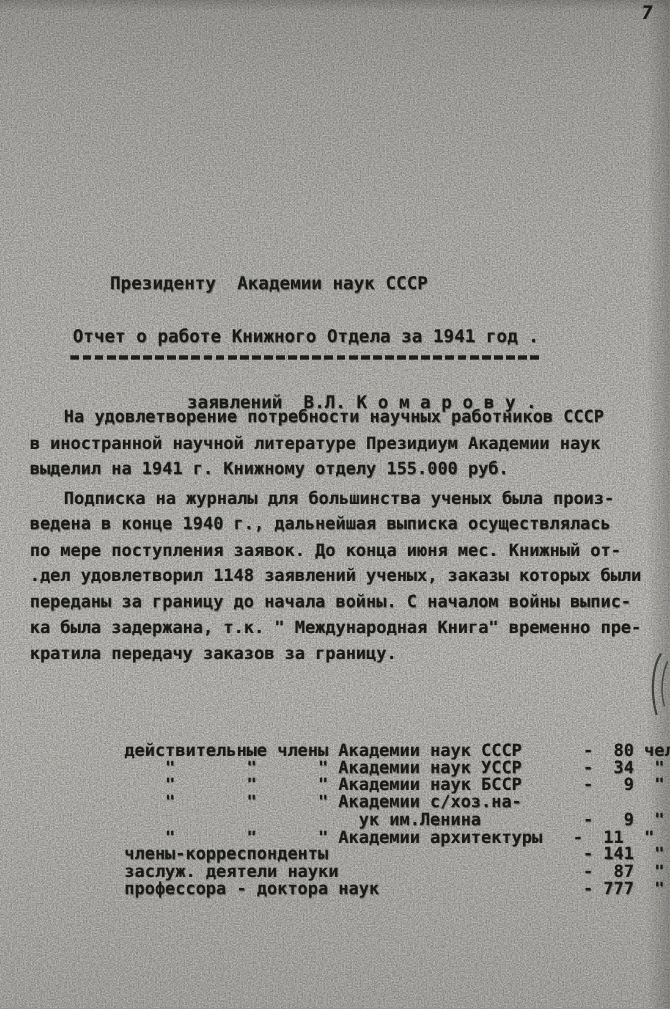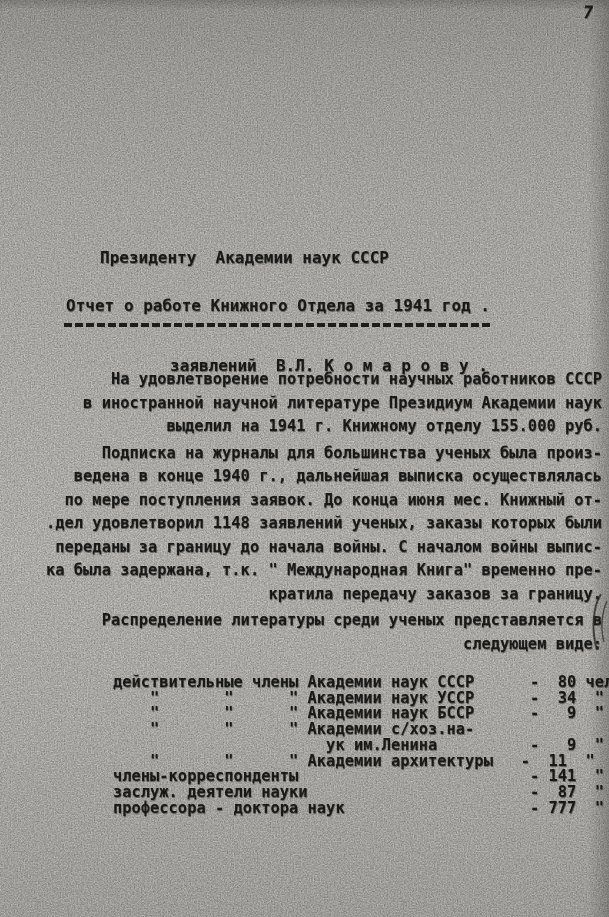--- a/index.html
+++ b/index.html
@@ -64,21 +64,20 @@
     width: 575px;
     font-size: 15.4px;
     line-height: 23.5px;
   }
   #body-main { top: 368px; }
   #body-bottom { top: 826px; }
   .para {
     margin: 0 0 3px 0;
     text-indent: 31px;
     white-space: pre-wrap;
-    text-align: right;
   }
   .table-block {
     position: absolute;
     top: 675px;
     left: 113px;
     font-size: 15.4px;
     line-height: 15.7px;
   }
   .tline { white-space: pre; }
   .pen-mark {
@@ -109,22 +108,20 @@
     <p class="para ink">На удовлетворение потребности научных работников СССР
 в иностранной научной литературе Президиум Академии наук
 выделил на 1941 г. Книжному отделу 155.000 руб.</p>
     <p class="para ink">Подписка на журналы для большинства ученых была произ-
 ведена в конце 1940 г., дальнейшая выписка осуществлялась
 по мере поступления заявок. До конца июня мес. Книжный от-
 .дел удовлетворил 1148 заявлений ученых, заказы которых были
 переданы за границу до начала войны. С началом войны выпис-
 ка была задержана, т.к. " Международная Книга" временно пре-
 кратила передачу заказов за границу.</p>
-    <p class="para ink">Распределение литературы среди ученых представляется в
-следующем виде:</p>
   </div>
 
   <div class="table-block ink">
     <div class="tline">действительные члены Академии наук СССР      -  80 чел.</div>
     <div class="tline">    "       "      " Академии наук УССР      -  34  "</div>
     <div class="tline">    "       "      " Академии наук БССР      -   9  "</div>
     <div class="tline">    "       "      " Академии с/хоз.на-</div>
     <div class="tline">                       ук им.Ленина          -   9  "</div>
     <div class="tline">    "       "      " Академии архитектуры   -  11  "</div>
     <div class="tline">члены-корреспонденты                         - 141  "</div>

